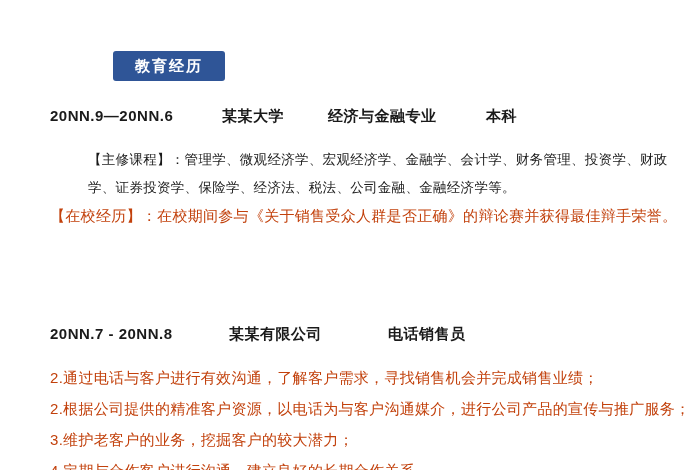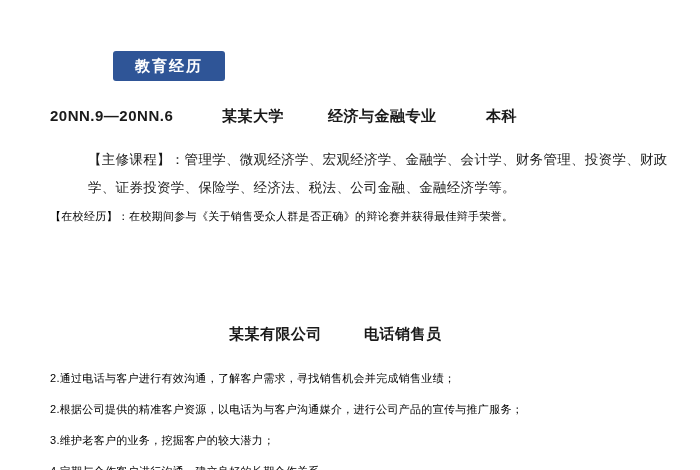--- a/index.html
+++ b/index.html
@@ -88,26 +88,26 @@
     white-space: nowrap;
     letter-spacing: 0.5px;
   }
   .edu-date { left: 50px; top: 93px; }
   .edu-school { left: 222px; top: 93px; }
   .edu-major { left: 328px; top: 93px; }
   .edu-degree { left: 486px; top: 93px; }
 
   .work-date { left: 50px; top: 311px; }
   .work-company { left: 229px; top: 311px; }
-  .work-title { left: 364px; top: 311px; }
+  .work-title { left: 388px; top: 311px; }
 
   .para {
     position: absolute;
-    font-size: 11px;
-    color: #000000;
+    font-size: 15px;
+    color: #c2410c;
     line-height: 28px;
     letter-spacing: 0.3px;
     white-space: nowrap;
   }
   .para-wrap {
     position: absolute;
     font-size: 13.5px;
     color: #1a1a1a;
     line-height: 28px;
     letter-spacing: 0.3px;
@@ -140,20 +140,21 @@
 
       <div class="row-head edu-date">20NN.9—20NN.6</div>
       <div class="row-head edu-school">某某大学</div>
       <div class="row-head edu-major">经济与金融专业</div>
       <div class="row-head edu-degree">本科</div>
 
       <div class="para-wrap p-courses">【主修课程】：管理学、微观经济学、宏观经济学、金融学、会计学、财务管理、投资学、财政学、证券投资学、保险学、经济法、税法、公司金融、金融经济学等。</div>
       <div class="para p-club">【在校经历】：在校期间参与《关于销售受众人群是否正确》的辩论赛并获得最佳辩手荣誉。</div>
 
 
+      <div class="row-head work-date">20NN.7 - 20NN.8</div>
       <div class="row-head work-company">某某有限公司</div>
       <div class="row-head work-title">电话销售员</div>
 
       <div class="para w1">2.通过电话与客户进行有效沟通，了解客户需求，寻找销售机会并完成销售业绩；</div>
       <div class="para w2">2.根据公司提供的精准客户资源，以电话为与客户沟通媒介，进行公司产品的宣传与推广服务；</div>
       <div class="para w3">3.维护老客户的业务，挖掘客户的较大潜力；</div>
       <div class="para w4">4.定期与合作客户进行沟通，建立良好的长期合作关系。</div>
 
     </div>
   </div>

